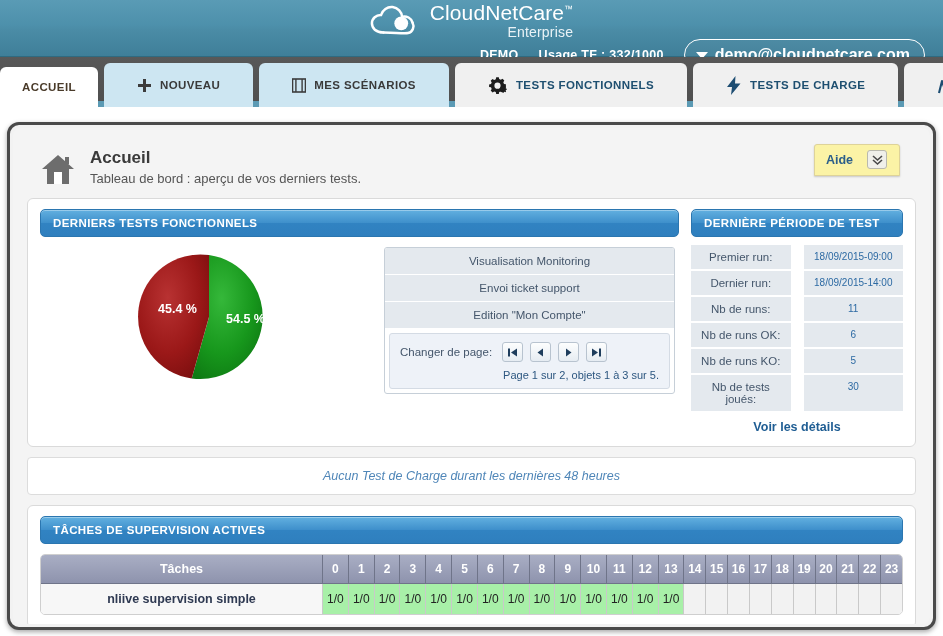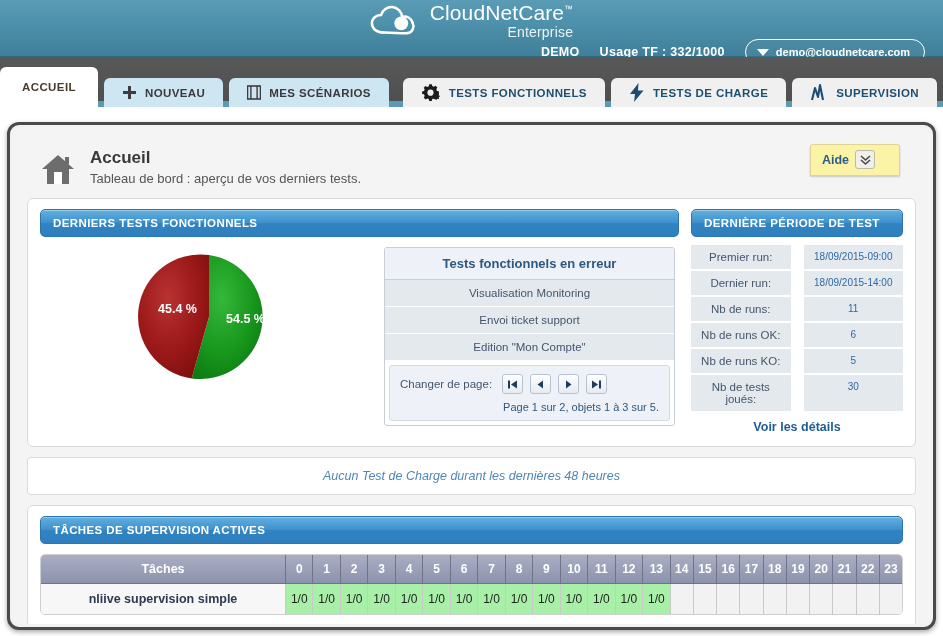--- a/index.html
+++ b/index.html
@@ -36,21 +36,21 @@
   .topbar-right {
     margin-left: auto; display: flex; align-items: center; gap: 20px;
     padding-right: 4px;
   }
   .demo-label { color: #ffffff; font-size: 12.5px; font-weight: bold; letter-spacing: .3px; }
   .usage-label { color: #ffffff; font-size: 12.5px; font-weight: bold; letter-spacing: .3px; }
   .user-pill {
     display: flex; align-items: center; gap: 7px;
     border: 1px solid #ffffff; border-radius: 16px;
     padding: 6px 14px 6px 11px;
-    color: #ffffff; font-size: 11px; font-weight: bold;
+    color: #ffffff; font-size: 16px; font-weight: bold;
     background: rgba(255,255,255,0.04);
   }
   .caret-down {
     width: 0; height: 0;
     border-left: 6px solid transparent; border-right: 6px solid transparent;
     border-top: 7px solid #ffffff;
   }
 
   
   .tabbar {
@@ -58,22 +58,22 @@
     background: linear-gradient(to bottom, #585858 0%, #4e4e4e 100%);
     display: flex; align-items: flex-end;
     padding: 0 0 0 0;
   }
   .tabbar::after {
     content: ""; position: absolute; left: 0; right: 0; bottom: 0;
     height: 6px; background: #5b9ab4;
   }
   .tab {
     position: relative; z-index: 2;
-    height: 29px; display: flex; align-items: center; gap: 8px;
-    padding: 0 18px;
+    height: 44px; display: flex; align-items: center; gap: 8px;
+    padding: 0 33px;
     border-radius: 6px 6px 0 0;
     font-size: 11.5px; font-weight: bold; letter-spacing: .4px;
     white-space: nowrap;
     margin-right: 6px;
   }
   .tab.active { background: #ffffff; color: #4a3b2a; height: 40px; padding: 0 22px; }
   .tab.light  { background: #cde6f2; color: #3a3a3a; }
   .tab.grey   { background: #f0f0f0; color: #1e4f70; }
   .tab-icon { display: inline-flex; align-items: center; justify-content: center; }
   .spacer-flex { flex: 1; }
@@ -99,22 +99,22 @@
   .pagehead { display: flex; align-items: flex-start; gap: 13px; padding: 8px 0 10px 12px; }
   .home-icon { width: 38px; height: 38px; flex: none; margin-top: 2px; }
   .page-title { font-size: 17px; font-weight: bold; color: #3a3a3a; line-height: 1.2; }
   .page-sub { font-size: 13px; color: #555; margin-top: 3px; }
 
   
   .aide-btn {
     position: absolute; right: 30px; top: 16px;
     background: #fbf3a6; border: 1px solid #ded399;
     border-radius: 3px 3px 0 0;
-    padding: 5px 24px 6px 11px;
-    display: flex; align-items: center; gap: 6px;
+    padding: 5px 12px 6px 11px;
+    display: flex; align-items: center; gap: 14px;
     box-shadow: 0 1px 2px rgba(0,0,0,.18);
     z-index: 9;
   }
   .aide-label { font-size: 12.5px; font-weight: bold; color: #2b5e8a; }
   .aide-chevrons {
     width: 20px; height: 19px; background: #f0f0ea;
     border: 1px solid #b9b9ae; border-radius: 3px;
     display: flex; align-items: center; justify-content: center;
   }
 
@@ -206,21 +206,21 @@
     margin-top: 10px; background: #fff;
     border: 1px solid #cfcfcf; border-radius: 5px; overflow: hidden;
   }
   .sup-table th {
     background: linear-gradient(to bottom, #a9aec4 0%, #8e93ad 100%);
     color: #ffffff; font-size: 12px; font-weight: bold;
     padding: 7px 2px; text-align: center;
     border-right: 1px solid #6f7489;
     border-bottom: 1px solid #6f7489;
   }
-  .sup-table th.task-col { width: 245px; font-size: 12.5px; }
+  .sup-table th.task-col { width: 282px; font-size: 12.5px; }
   .sup-table th:last-child { border-right: none; }
   .sup-table td {
     font-size: 12px; text-align: center; padding: 8px 2px;
     border-right: 1px solid #c9c9c9; color: #333;
     background: #f7f7f7;
   }
   .sup-table td.task-name {
     background: #f7f7f7; color: #2f3a52; font-weight: bold; font-size: 12.5px;
     text-align: center;
   }
@@ -367,21 +367,20 @@
 
                 <path d="M75 70 L75 8 A62 62 0 0 1 57.7 131.4 Z" fill="url(#gGreen)"></path>
 
                 <path d="M75 70 L57.7 131.4 A62 62 0 0 1 75 8 Z" fill="url(#gRed)"></path>
                 <text x="92" y="76" fill="#ffffff" font-size="12.5" font-weight="bold" font-family="Liberation Sans, sans-serif">54.5 %</text>
                 <text x="24" y="66" fill="#ffffff" font-size="12.5" font-weight="bold" font-family="Liberation Sans, sans-serif">45.4 %</text>
               </svg>
             </div>
 
             <div class="err-table">
-              <div class="err-th">Tests fonctionnels en erreur</div>
               <div class="err-td">Visualisation Monitoring</div>
               <div class="err-td">Envoi ticket support</div>
               <div class="err-td">Edition "Mon Compte"</div>
 
               <div class="pager">
                 <div class="pager-row">
                   <span class="pager-label">Changer de page:</span>
                   <span class="pg-btn">
                     <svg width="11" height="11" viewBox="0 0 11 11">
                         <rect x="1" y="1.5" width="2" height="8" fill="#1e3d5c"></rect>

